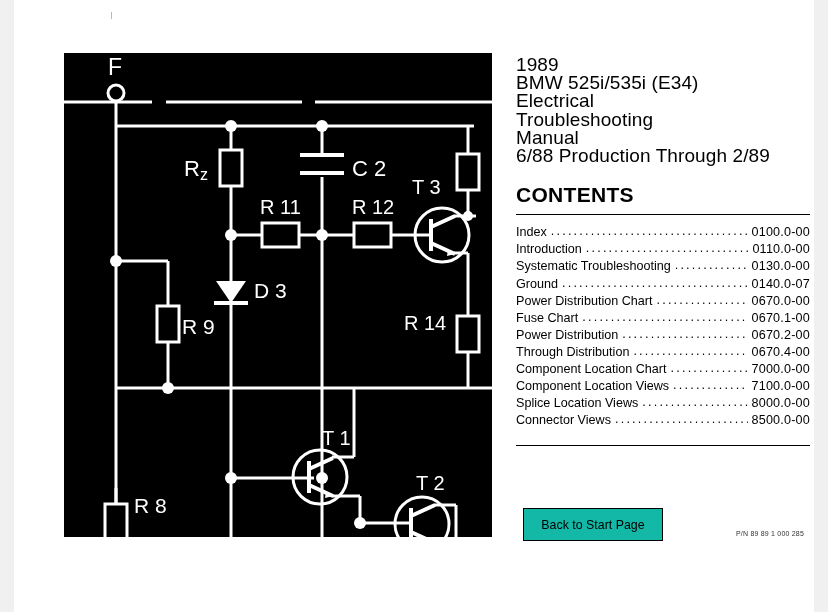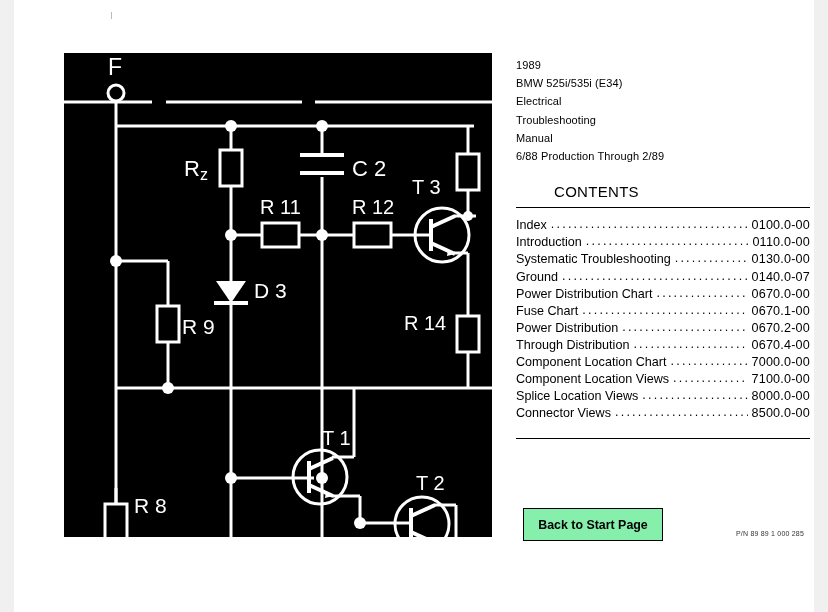--- a/index.html
+++ b/index.html
@@ -43,31 +43,30 @@
   .figure svg { display:block; }
 
   
   .right {
     position: absolute;
     left: 502px;
     top: 56px;
     width: 300px;
   }
   .title-block {
-    font-size: 11px;
+    font-size: 19px;
     color: #000;
     line-height: 18.2px;
     letter-spacing: 0.1px;
   }
   .contents-heading {
     margin-top: 18px;
-    font-size: 15px;
-    font-weight: normal;
+    font-size: 21px;
+    font-weight: bold;
     letter-spacing: 0.3px;
-    margin-left: 38px;
   }
   .rule {
     margin-top: 7px;
     border-top: 1.5px solid #000;
     width: 294px;
   }
   .toc {
     margin-top: 9px;
     width: 294px;
     font-size: 12.6px;
@@ -100,26 +99,26 @@
     width: 294px;
   }
   
   .back-btn {
     position: absolute;
     left: 509px;
     top: 508px;
     width: 138px;
     height: 31px;
     border: 1.5px solid #000;
-    background: #86efac;
+    background: #14b8a6;
     display: flex;
     align-items: center;
     justify-content: center;
     font-size: 12.4px;
-    font-weight: bold;
+    font-weight: normal;
     color: #000;
     cursor: pointer;
   }
   .pn {
     position: absolute;
     left: 722px;
     top: 530px;
     font-size: 7px;
     color: #333;
     letter-spacing: 0.2px;

